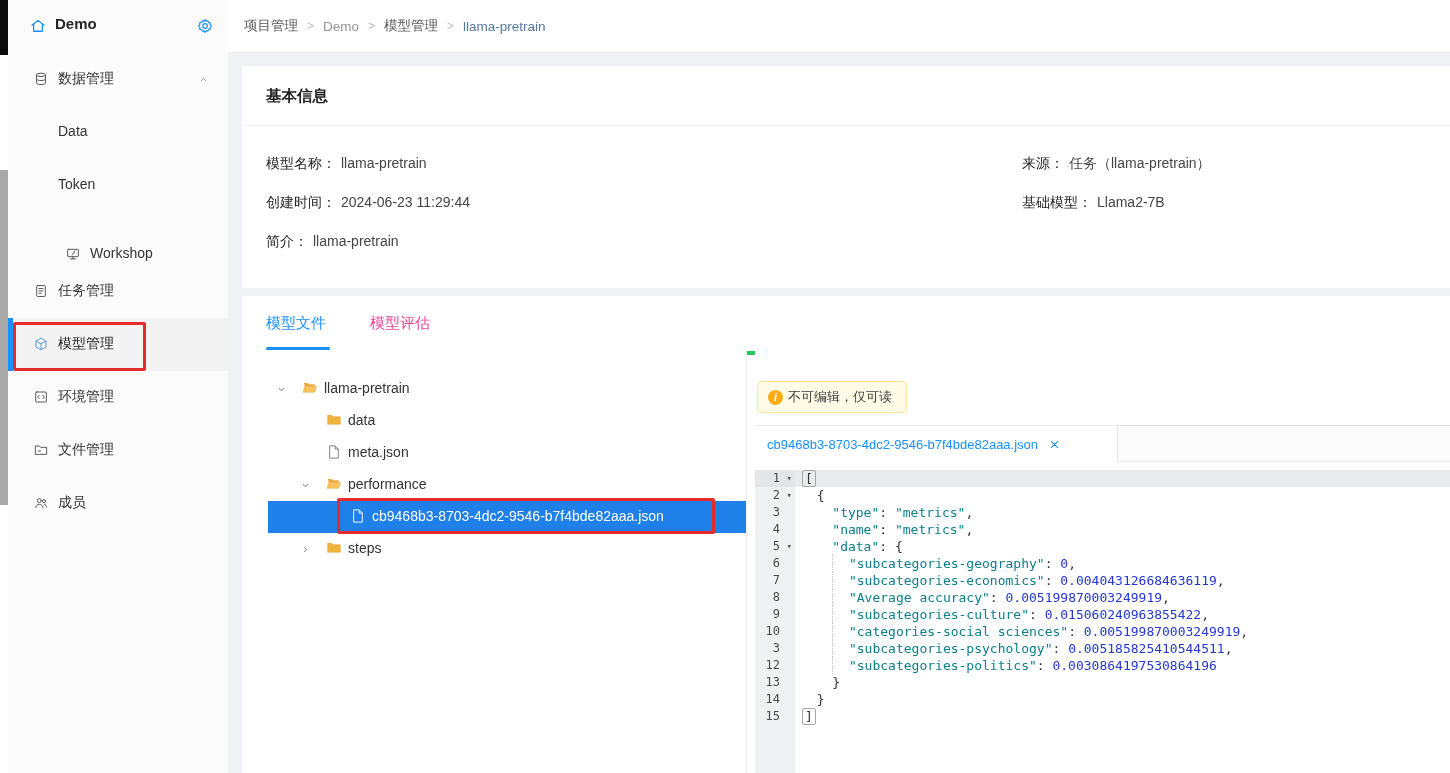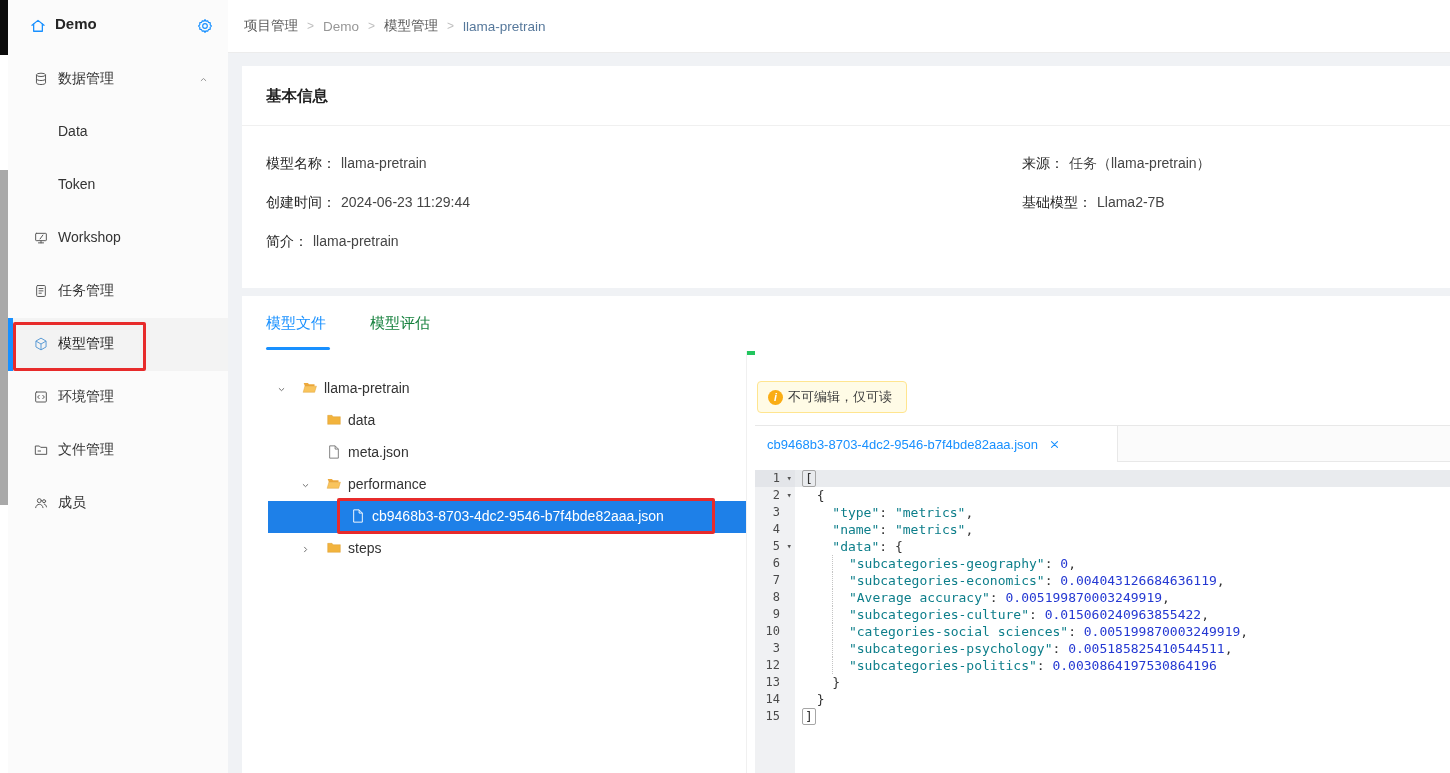--- a/index.html
+++ b/index.html
@@ -46,21 +46,21 @@
   #card1-divider{position:absolute;left:0;top:59px;width:100%;height:0;border-bottom:1px solid #f0f0f0;}
   .fld{position:absolute;font-size:14px;white-space:nowrap;}
   .fld .fl{color:#262626;}
   .fld .fv{color:#454545;margin-left:5px;}
 
   
   #card2{left:242px;top:296px;width:1208px;height:477px;background:#fff;}
   #tabs-row{position:absolute;left:0;top:0;width:100%;height:55px;border-bottom:4px solid #22c55e;}
   .tab{position:absolute;top:0;height:54px;line-height:54px;font-size:15px;cursor:pointer;}
   #tab-files{left:24px;color:#1890ff;font-weight:500;}
-  #tab-eval{left:128px;color:#15803d;}
+  #tab-eval{left:128px;color:#ec4899;}
   #tab-underline{position:absolute;left:24px;top:51px;width:64px;height:3px;background:#1890ff;border-radius:2px;}
 
   
   #tree{position:absolute;left:0;top:55px;width:504px;bottom:0;background:#fff;border-right:1px solid #f0f0f0;overflow:hidden;}
   .tr-row{position:absolute;left:0;width:504px;height:32px;cursor:pointer;}
   .tr-row .chev{position:absolute;top:11px;}
   .tr-row .ti{position:absolute;top:7px;}
   .tr-row .tl{position:absolute;top:7px;font-size:14px;color:#333;white-space:nowrap;}
   .tr-row .selbg{position:absolute;left:26px;right:0;top:0;bottom:0;background:#1e80e8;z-index:0;}
   .tr-row.sel .tl{color:#fff;z-index:1;}
@@ -133,21 +133,21 @@
               <path d="M7 14.5 12 9.8l5 4.7"></path>
             </svg>
           </span>
         </div>
         <div class="sb-row" style="top: 106px;">
           <span class="ml">Data</span>
         </div>
         <div class="sb-row" style="top: 159px;">
           <span class="ml">Token</span>
         </div>
-        <div class="sb-row" style="top: 212px;">
+        <div class="sb-row" style="top: 228px; margin-left: 32px;">
           <span class="icn mi">
             <svg viewBox="0 0 24 24" fill="none" stroke="#595959" stroke-width="1.5" stroke-linejoin="round" stroke-linecap="round">
               <rect x="4" y="5" width="16" height="11" rx="1"></rect>
               <path d="M12 16v3.3M8.2 19.3h7.6M14.8 7.6l-4.2 5.8"></path>
             </svg>
           </span>
           <span class="ml">Workshop</span>
         </div>
         <div class="sb-row" style="top: 265px;">
           <span class="icn mi">

